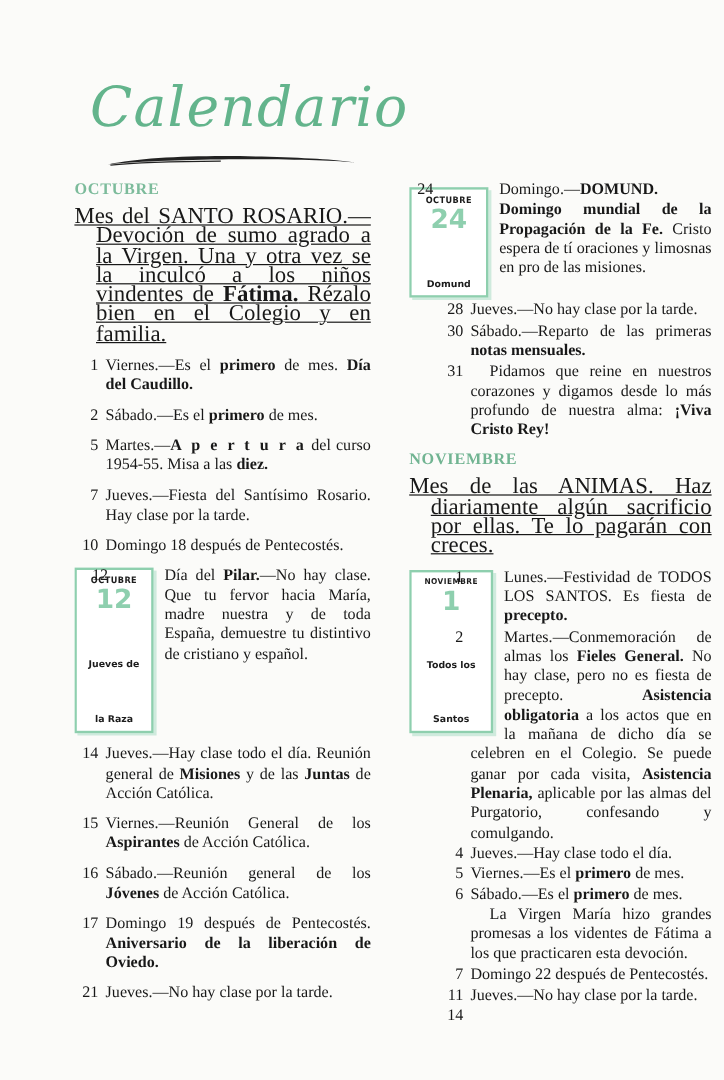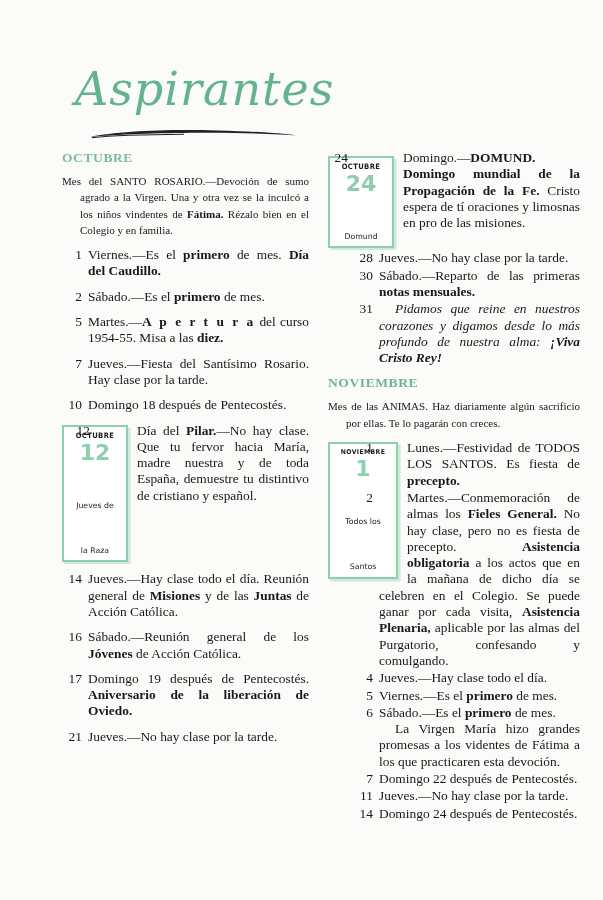--- a/index.html
+++ b/index.html
@@ -23,44 +23,45 @@
     letter-spacing:1px;
     color:#63b48c;
     white-space:nowrap;
   }
   .flourish {
     position:absolute; left:88px; top:128px;
     width:210px; height:12px;
   }
 
   
-  .columns { position:relative; display:flex; gap:3px; padding:0 4px 0 62px; }
+  .columns { position:relative; display:flex; gap:16px; padding:0 4px 0 62px; }
   .col { width:247px; position:relative; }
   .col-right { width:252px; margin-left:16px; padding-top:0; }
 
   .month-head {
     font-family:"Liberation Serif", serif;
     font-weight:bold;
     font-size:13.5px;
     letter-spacing:.6px;
     color:#7cbb9b;
     margin-bottom:7px;
   }
   .month-head.nov { color:#71b492; }
 
   
   p.intro {
-    font-size:11px;
+    font-size:19px;
     line-height:16.3px;
     text-align:justify;
     text-indent:0;
     padding-left:18px;
     text-indent:-18px;
     margin-bottom:9px;
     hyphens:manual;
+    text-decoration:underline;
   }
   .entry {
     font-size:13.4px;
     line-height:16.3px;
     text-align:justify;
     padding-left:26px;
     position:relative;
     margin-bottom:9px;
   }
   .entry.tight { margin-bottom:1px;margin-left:25px; }
@@ -99,40 +100,40 @@
   }
   .plaque .pd {
     font-size:22px;
     font-weight:bold;
     color:#8ecfae;
     line-height:24px;
     margin:1px 0 1px 0;
   }
   .plaque .pl {
     font-size:7.8px;
-    font-weight:normal;
+    font-weight:bold;
     line-height:9.4px;
     color:#1c1c1c;
     margin-top:36px;
   }
   .plaque.nov { width:70px; }
   .plaque.nov .pm { font-size:6.7px; }
 
   
   .fl-left { float:left; margin:2px 9px 2px 0; }
   .wrap-block { overflow:hidden; }
   .clear { clear:both; }
 </style>
 </head>
 <body>
 
 <div class="page">
 
   <div class="masthead">
-    <div class="cal-title">Aspirantes</div>
+    <div class="cal-title">Calendario</div>
     <svg class="flourish" viewBox="0 0 210 12">
       <path d="M2 9 C30 3, 80 1, 130 2.5 C165 3.5, 192 5, 208 7.5 C196 6, 150 4.5, 110 4.8 C70 5.1, 28 6.5, 2 9 Z" fill="#222"></path>
       <path d="M4 9.6 C22 7.6, 60 6.4, 96 6.2" stroke="#222" stroke-width="1.1" fill="none"></path>
     </svg>
   </div>
 
   <div class="columns">
 
     <div class="col col-left">
 
@@ -179,20 +180,24 @@
           <span>Día del </span><b>Pilar.</b><span>—No hay clase. Que tu fervor hacia María, madre nuestra y de toda España, demuestre tu distintivo de cristiano y español.</span>
         </div>
       </div>
       <div class="clear"></div>
 
       <div class="entry" style="margin-top:7px;">
         <span class="daynum">14</span>
         <span>Jueves.—Hay clase todo el día. Reunión general de </span><b>Misiones</b><span> y de las </span><b>Juntas</b><span> de Acción Católica.</span>
       </div>
 
+      <div class="entry">
+        <span class="daynum">15</span>
+        <span>Viernes.—Reunión General de los </span><b>Aspirantes</b><span> de Acción Católica.</span>
+      </div>
 
       <div class="entry">
         <span class="daynum">16</span>
         <span>Sábado.—Reunión general de los </span><b>Jóvenes</b><span> de Acción Católica.</span>
       </div>
 
       <div class="entry">
         <span class="daynum">17</span>
         <span>Domingo 19 después de Pentecostés. </span><b>Aniversario de la liberación de Oviedo.</b>
       </div>
@@ -226,21 +231,21 @@
 
       <div class="entry tight">
         <span class="daynum">30</span>
         <span>Sábado.—Reparto de las primeras </span><b>notas mensuales.</b>
       </div>
 
       <div class="entry tight">
         <span class="daynum">31</span>
       </div>
 
-      <div class="entry tight" style="margin-bottom:9px;font-style:italic;">
+      <div class="entry tight" style="margin-bottom:9px;">
         <p class="sub">
           <span>Pidamos que reine en nuestros corazones y digamos desde lo más profundo de nuestra alma: </span><b>¡Viva Cristo Rey!</b>
         </p>
       </div>
 
       <div class="month-head nov">NOVIEMBRE</div>
 
       <p class="intro">Mes de las ANIMAS. Haz diariamente algún sacrificio por ellas. Te lo pagarán con creces.</p>
 
       <div class="wrap-block">
@@ -284,18 +289,17 @@
         <span>Domingo 22 después de Pentecostés.</span>
       </div>
 
       <div class="entry tight">
         <span class="daynum">11</span>
         <span>Jueves.—No hay clase por la tarde.</span>
       </div>
 
       <div class="entry tight">
         <span class="daynum">14</span>
-        <span>Domingo 24 después de Pentecostés.</span>
       </div>
 
     </div>
   </div>
 </div>
 
 </body></html>

